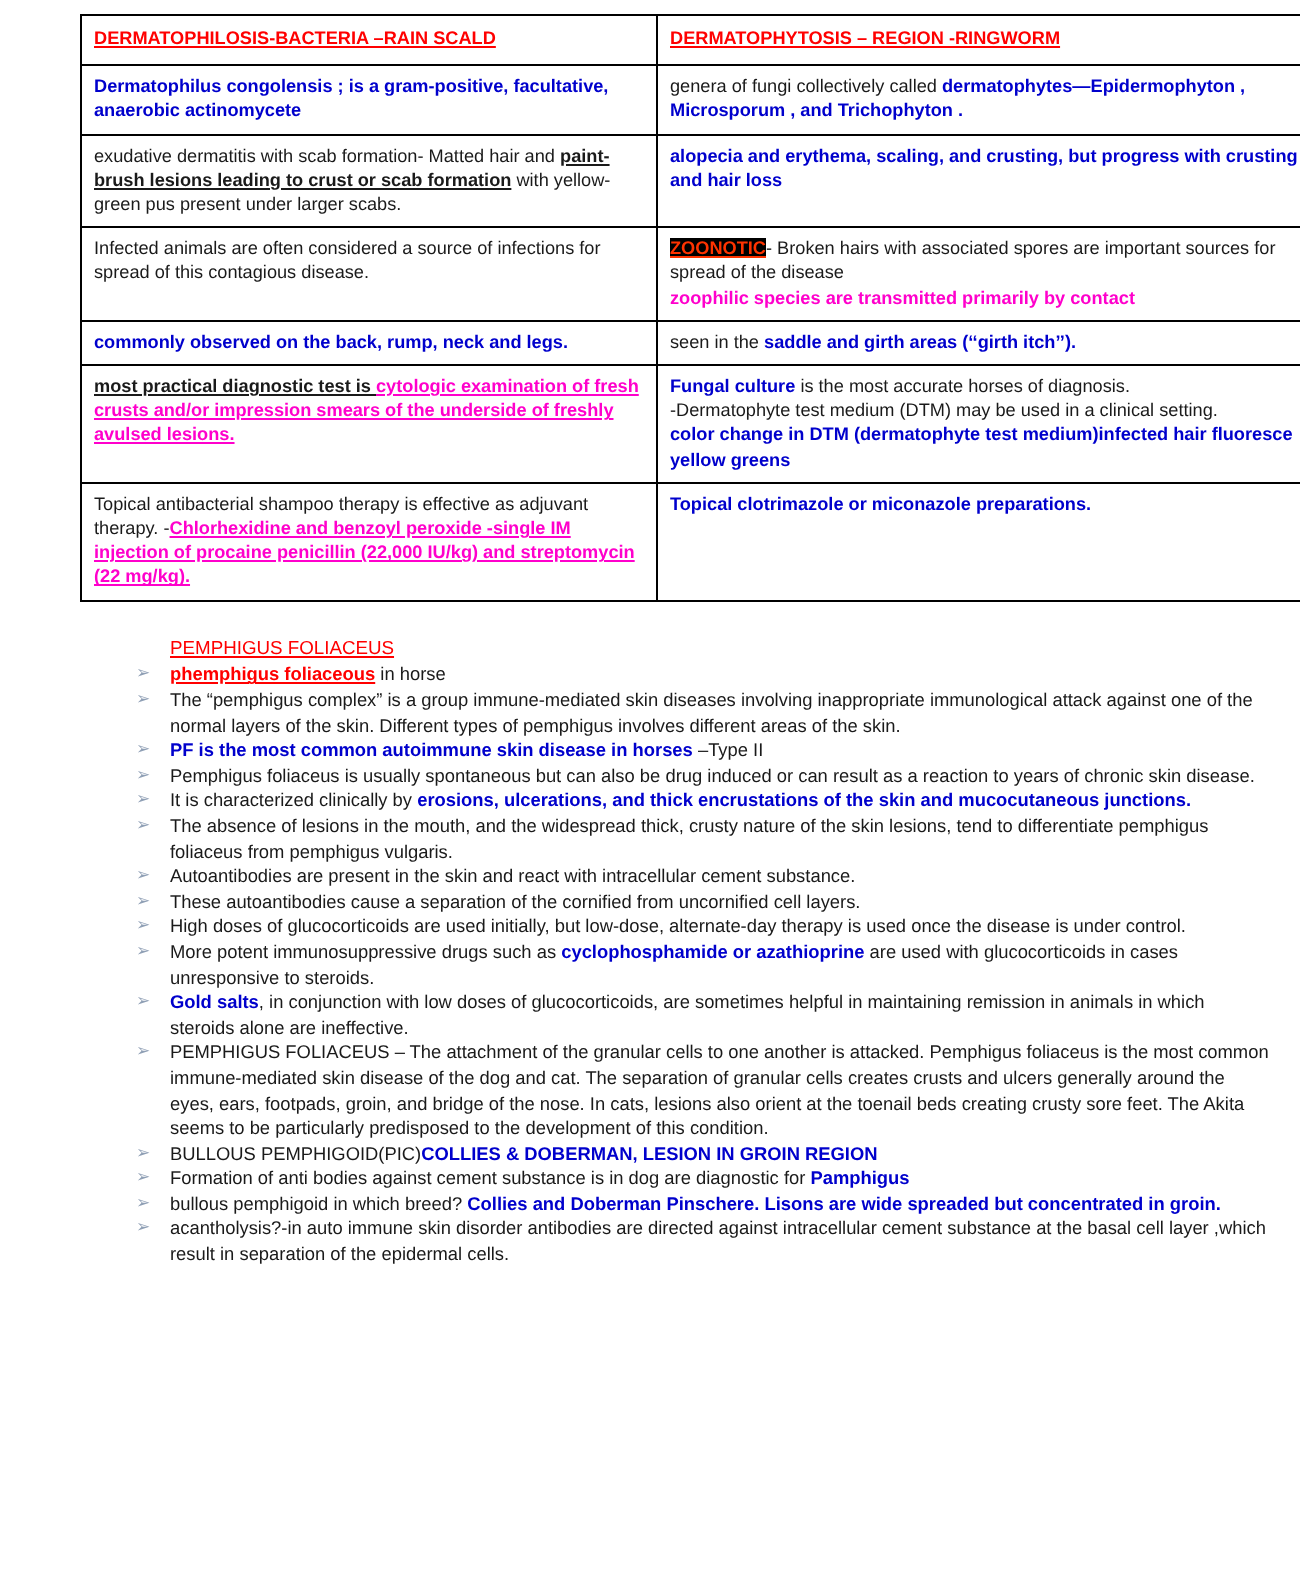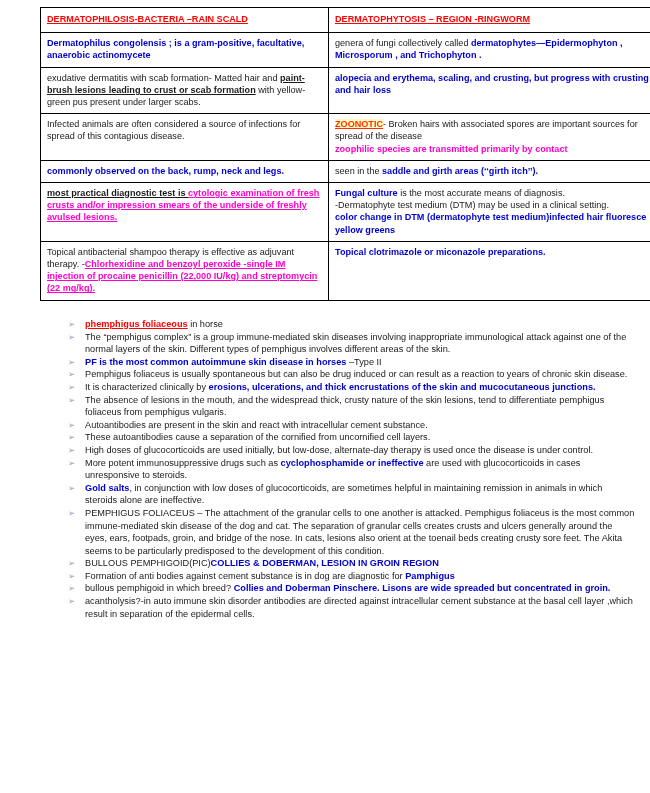--- a/index.html
+++ b/index.html
@@ -46,21 +46,21 @@
 
   .cell-pad-head td { padding-top: 5px; padding-bottom: 7px; }
   .redbu        { color: #ff0000; font-weight: bold; text-decoration: underline; }
   .blueb        { color: #0000cc; font-weight: bold; }
   .bluebu       { color: #0000cc; font-weight: bold; }
   .magb         { color: #ff00cc; font-weight: bold; }
   .magbu        { color: #ff00cc; font-weight: bold; text-decoration: underline; }
   .blk          { color: #1a1a1a; text-align: right; }
   .blkb         { color: #1a1a1a; font-weight: normal; }
   .blkbu        { color: #1a1a1a; font-weight: bold; text-decoration: underline; }
-  .hl-yellow    { background: #fef9c3; color: #ff3300; font-weight: bold;
+  .hl-yellow    { background: #000000; color: #ff3300; font-weight: bold;
                   text-decoration: underline; }
 
   
   .notes {
     position: absolute;
     left: 60px;
     top: 318px;
     width: 575px;
   }
   .notes-heading {
@@ -121,30 +121,31 @@
         <tr>
           <td class="col-left"><span class="blk">Infected animals are often considered a source of infections for spread of this contagious disease.</span></td>
           <td class="col-right"><span class="hl-yellow">ZOONOTIC</span><span class="blk">- Broken hairs with associated spores are important sources for spread of the disease</span><br><span class="magb">zoophilic species are transmitted primarily by contact</span></td>
         </tr>
         <tr>
           <td class="col-left"><span class="bluebu">commonly observed on the back, rump, neck and legs.</span></td>
           <td class="col-right"><span class="blk">seen in the </span><span class="bluebu">saddle and girth areas (‘‘girth itch’’).</span></td>
         </tr>
         <tr>
           <td class="col-left"><span class="blkbu">most practical diagnostic test is </span><span class="magbu">cytologic examination of fresh crusts and/or impression smears of the underside of freshly avulsed lesions.</span></td>
-          <td class="col-right"><span class="bluebu">Fungal culture </span><span class="blk">is the most accurate means of diagnosis.</span><br><span class="blk">-Dermatophyte test medium (DTM) may be used in a clinical setting.</span><br><span class="bluebu">color change in DTM (dermatophyte test medium)infected hair fluoresce yellow greens</span></td>
+          <td class="col-right"><span class="bluebu">Fungal culture </span><span class="blk">is the most accurate horses of diagnosis.</span><br><span class="blk">-Dermatophyte test medium (DTM) may be used in a clinical setting.</span><br><span class="bluebu">color change in DTM (dermatophyte test medium)infected hair fluoresce yellow greens</span></td>
         </tr>
         <tr>
           <td class="col-left"><span class="blk">Topical antibacterial shampoo therapy is effective as adjuvant therapy. -</span><span class="magbu">Chlorhexidine and benzoyl peroxide -single IM injection of procaine penicillin (22,000 IU/kg) and streptomycin (22 mg/kg).</span></td>
           <td class="col-right"><span class="bluebu">Topical clotrimazole or miconazole preparations.</span></td>
         </tr>
       </tbody>
   </table>
 
   <div class="notes">
+    <div class="notes-heading">PEMPHIGUS FOLIACEUS</div>
     <div id="bullet-list">
         <div class="bullet-row">
           <span class="bullet-mark">➢</span>
           <span class="bullet-text"><span class="redbu">phemphigus foliaceous</span><span class="blkb"> in horse</span></span>
         </div>
         <div class="bullet-row">
           <span class="bullet-mark">➢</span>
           <span class="bullet-text"><span class="blk">The “pemphigus complex” is a group immune-mediated skin diseases involving inappropriate immunological attack against one of the normal layers of the skin. Different types of pemphigus involves different areas of the skin.</span></span>
         </div>
         <div class="bullet-row">
@@ -170,21 +171,21 @@
         <div class="bullet-row">
           <span class="bullet-mark">➢</span>
           <span class="bullet-text"><span class="blk">These autoantibodies cause a separation of the cornified from uncornified cell layers.</span></span>
         </div>
         <div class="bullet-row">
           <span class="bullet-mark">➢</span>
           <span class="bullet-text"><span class="blk">High doses of glucocorticoids are used initially, but low-dose, alternate-day therapy is used once the disease is under control.</span></span>
         </div>
         <div class="bullet-row">
           <span class="bullet-mark">➢</span>
-          <span class="bullet-text"><span class="blk">More potent immunosuppressive drugs such as </span><span class="bluebu">cyclophosphamide or ineffective</span><span class="blk"> are used with glucocorticoids in cases unresponsive to steroids.</span></span>
+          <span class="bullet-text"><span class="blk">More potent immunosuppressive drugs such as </span><span class="bluebu">cyclophosphamide or azathioprine</span><span class="blk"> are used with glucocorticoids in cases unresponsive to steroids.</span></span>
         </div>
         <div class="bullet-row">
           <span class="bullet-mark">➢</span>
           <span class="bullet-text"><span class="blueb">Gold salts</span><span class="blk">, in conjunction with low doses of glucocorticoids, are sometimes helpful in maintaining remission in animals in which steroids alone are ineffective.</span></span>
         </div>
         <div class="bullet-row">
           <span class="bullet-mark">➢</span>
           <span class="bullet-text"><span class="blk">PEMPHIGUS FOLIACEUS – The attachment of the granular cells to one another is attacked. Pemphigus foliaceus is the most common immune-mediated skin disease of the dog and cat. The separation of granular cells creates crusts and ulcers generally around the eyes, ears, footpads, groin, and bridge of the nose. In cats, lesions also orient at the toenail beds creating crusty sore feet. The Akita seems to be particularly predisposed to the development of this condition.</span></span>
         </div>
         <div class="bullet-row">

